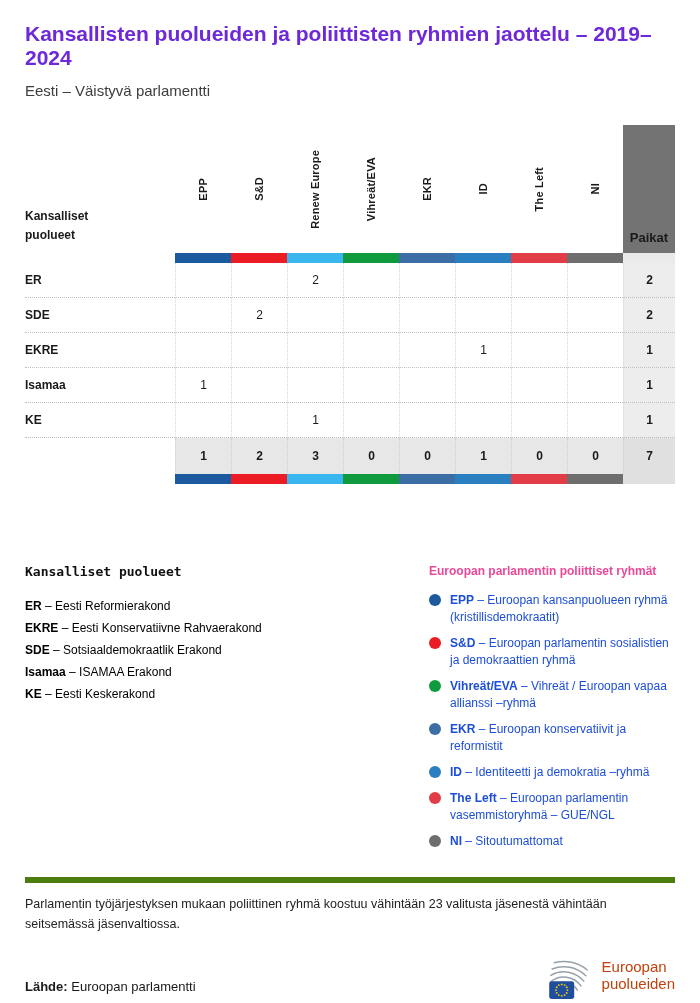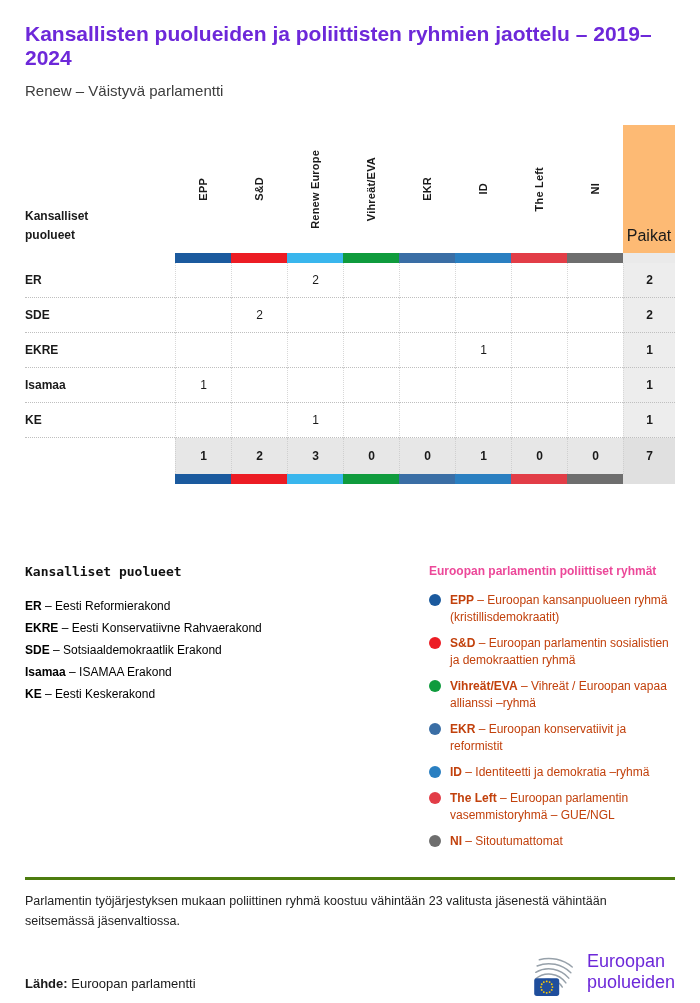--- a/index.html
+++ b/index.html
@@ -7,57 +7,57 @@
   .page{box-sizing:border-box;padding:14px 25px 0 25px;}
   .title{font-size:21px;font-weight:700;color:#6d28d9;margin:8px 0 0 0;}
   .subtitle{font-size:15px;font-weight:400;color:#3d3d3d;margin-top:12px;}
 
   
   .grid{display:grid;grid-template-columns:150px repeat(8,56px) 52px;margin-top:26px;}
   .corner{height:128px;display:flex;align-items:flex-end;padding-bottom:8px;box-sizing:border-box;font-weight:700;font-size:12px;line-height:1.6;}
   .corner span{display:block;width:68px;word-break:break-all;}
   .hdr{height:128px;display:flex;align-items:center;justify-content:center;}
   .rot{writing-mode:vertical-rl;transform:rotate(180deg);font-weight:700;font-size:11px;letter-spacing:.2px;white-space:nowrap;}
-  .seats-hdr{background:#fdba74;align-items:flex-end;font-weight:400;font-size:16px;padding-bottom:8px;box-sizing:border-box;}
+  .seats-hdr{background:#737373;align-items:flex-end;font-weight:700;font-size:13px;padding-bottom:8px;box-sizing:border-box;}
   .bar{height:10px;}
   .seats-fill{background:#eaeaea;}
   .cell{height:34px;display:flex;align-items:center;justify-content:center;font-size:12px;border-bottom:1px dotted #bfbfbf;}
   .party{justify-content:flex-start;font-weight:700;}
   .val,.seat{border-left:1px dotted #d8d8d8;}
   .seat{background:#ededed;font-weight:700;}
   .tot{height:36px;background:#e7e7e7;display:flex;align-items:center;justify-content:center;font-weight:700;font-size:12px;border-left:1px dotted #cfcfcf;}
   .spacer-w{background:#fff;border-left:none;}
   .seat-tot{background:#e0e0e0;}
   .bbar{height:10px;}
   .seats-fill2{background:#e0e0e0;}
 
   
   .legends{display:flex;margin-top:80px;}
   .leg-left{flex:1;}
   .leg-left-h{font-family:"DejaVu Sans Mono",monospace;font-weight:700;font-size:13px;margin-bottom:16px;color:#111;}
   .party-item{font-size:12px;line-height:22px;color:#000000;}
   .b{font-weight:700;}
   .leg-right{width:246px;}
   .leg-right-h{font-weight:700;font-size:12px;margin-bottom:14px;color:#ec4899;}
-  .group-item{display:flex;gap:9px;margin-bottom:9px;font-size:12px;line-height:1.42;color:#c2410c;}
+  .group-item{display:flex;gap:9px;margin-bottom:9px;font-size:12px;line-height:1.42;color:#1d4ed8;}
   .dot{width:12px;height:12px;border-radius:50%;flex:0 0 12px;margin-top:2px;}
 
-  .footnote{margin-top:18px;border-top:3px solid #4d7c0f;padding-top:12px;font-size:12.5px;line-height:1.55;color:#222;}
+  .footnote{margin-top:18px;border-top:6px solid #4d7c0f;padding-top:12px;font-size:12.5px;line-height:1.55;color:#222;}
   .footer{display:flex;justify-content:space-between;align-items:flex-end;margin-top:16px;}
   .source{font-size:13px;padding-bottom:6px;}
   .logo{display:flex;align-items:center;gap:8px;}
-  .logo-text{color:#6d28d9;font-size:18px;line-height:1.15;font-weight:500;}
+  .logo-text{color:#c2410c;font-size:15px;line-height:1.15;font-weight:500;}
 </style>
 </head>
 <body>
 
 <div class="page">
 
   <h1 class="title">Kansallisten puolueiden ja poliittisten ryhmien jaottelu – 2019–2024</h1>
-  <div class="subtitle">Renew – Väistyvä parlamentti</div>
+  <div class="subtitle">Eesti – Väistyvä parlamentti</div>
 
   <div class="grid" id="dist-table">
     <div class="corner">
       <span>Kansalliset puolueet</span>
     </div>
 
   <div class="hdr">
         <span class="rot">EPP</span>
       </div>
       <div class="hdr">

